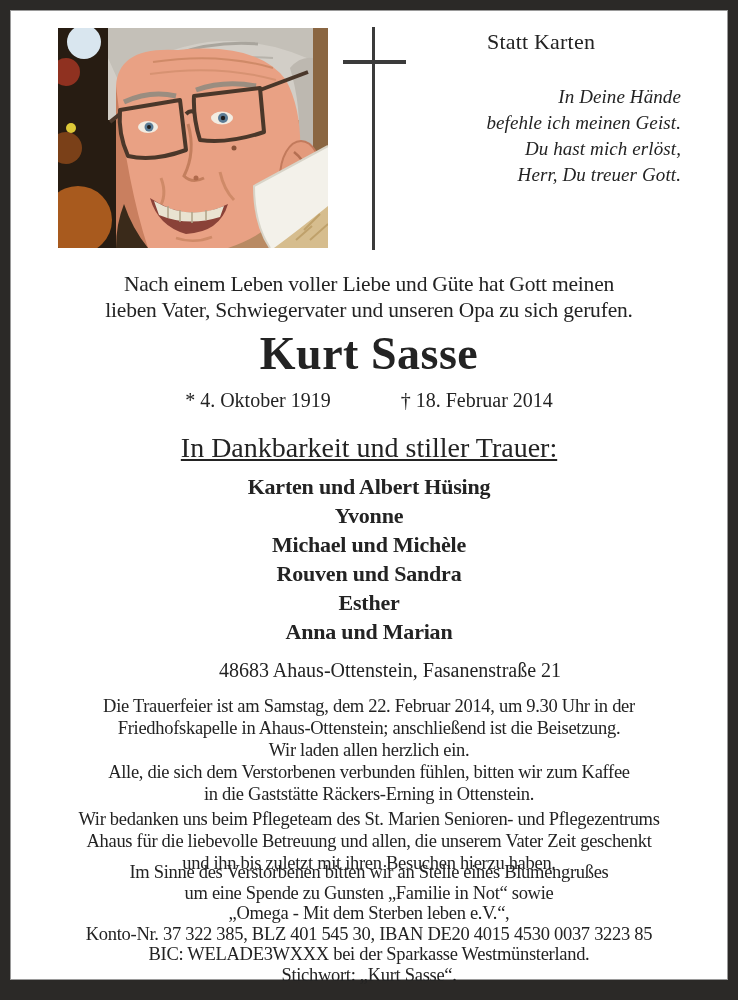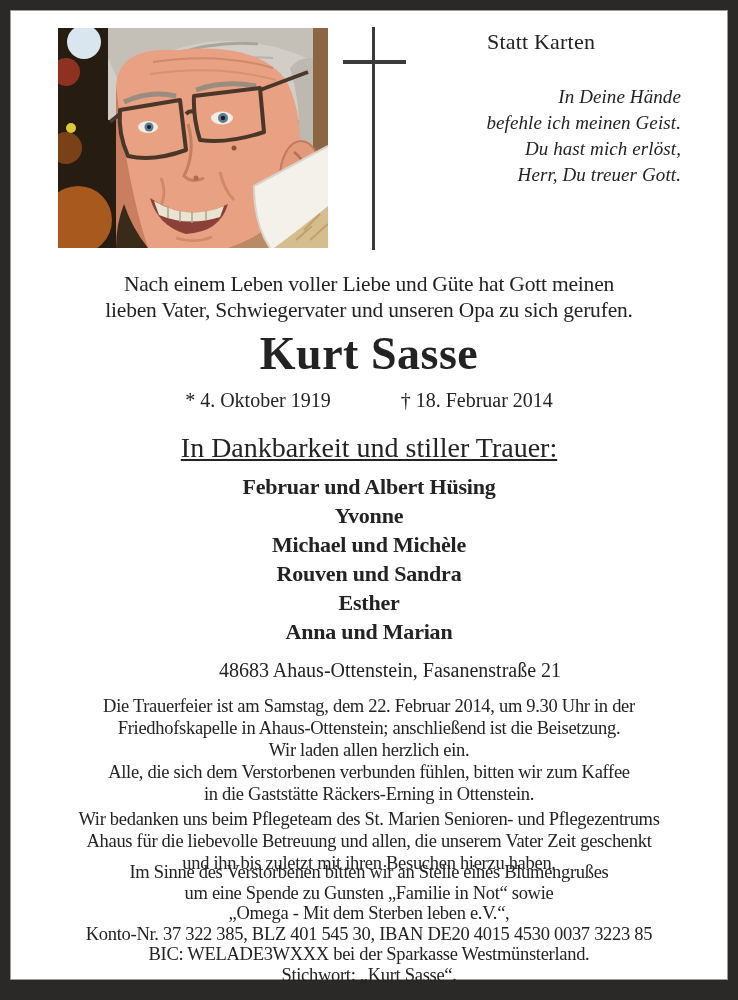--- a/index.html
+++ b/index.html
@@ -123,21 +123,21 @@
     <div class="cblock dates">
       <div class="row">
         <span>* 4. Oktober 1919</span>
         <span>† 18. Februar 2014</span>
       </div>
     </div>
 
     <div class="cblock mourn-intro">In Dankbarkeit und stiller Trauer:</div>
 
     <div class="cblock mourners">
-      <div class="line">Februar und Albert Hüsing</div>
+      <div class="line">Karten und Albert Hüsing</div>
       <div class="line">Yvonne</div>
       <div class="line">Michael und Michèle</div>
       <div class="line">Rouven und Sandra</div>
       <div class="line">Esther</div>
       <div class="line">Anna und Marian</div>
     </div>
 
     <div class="cblock address">48683 Ahaus-Ottenstein, Fasanenstraße 21</div>
 
     <div class="cblock para p1">

